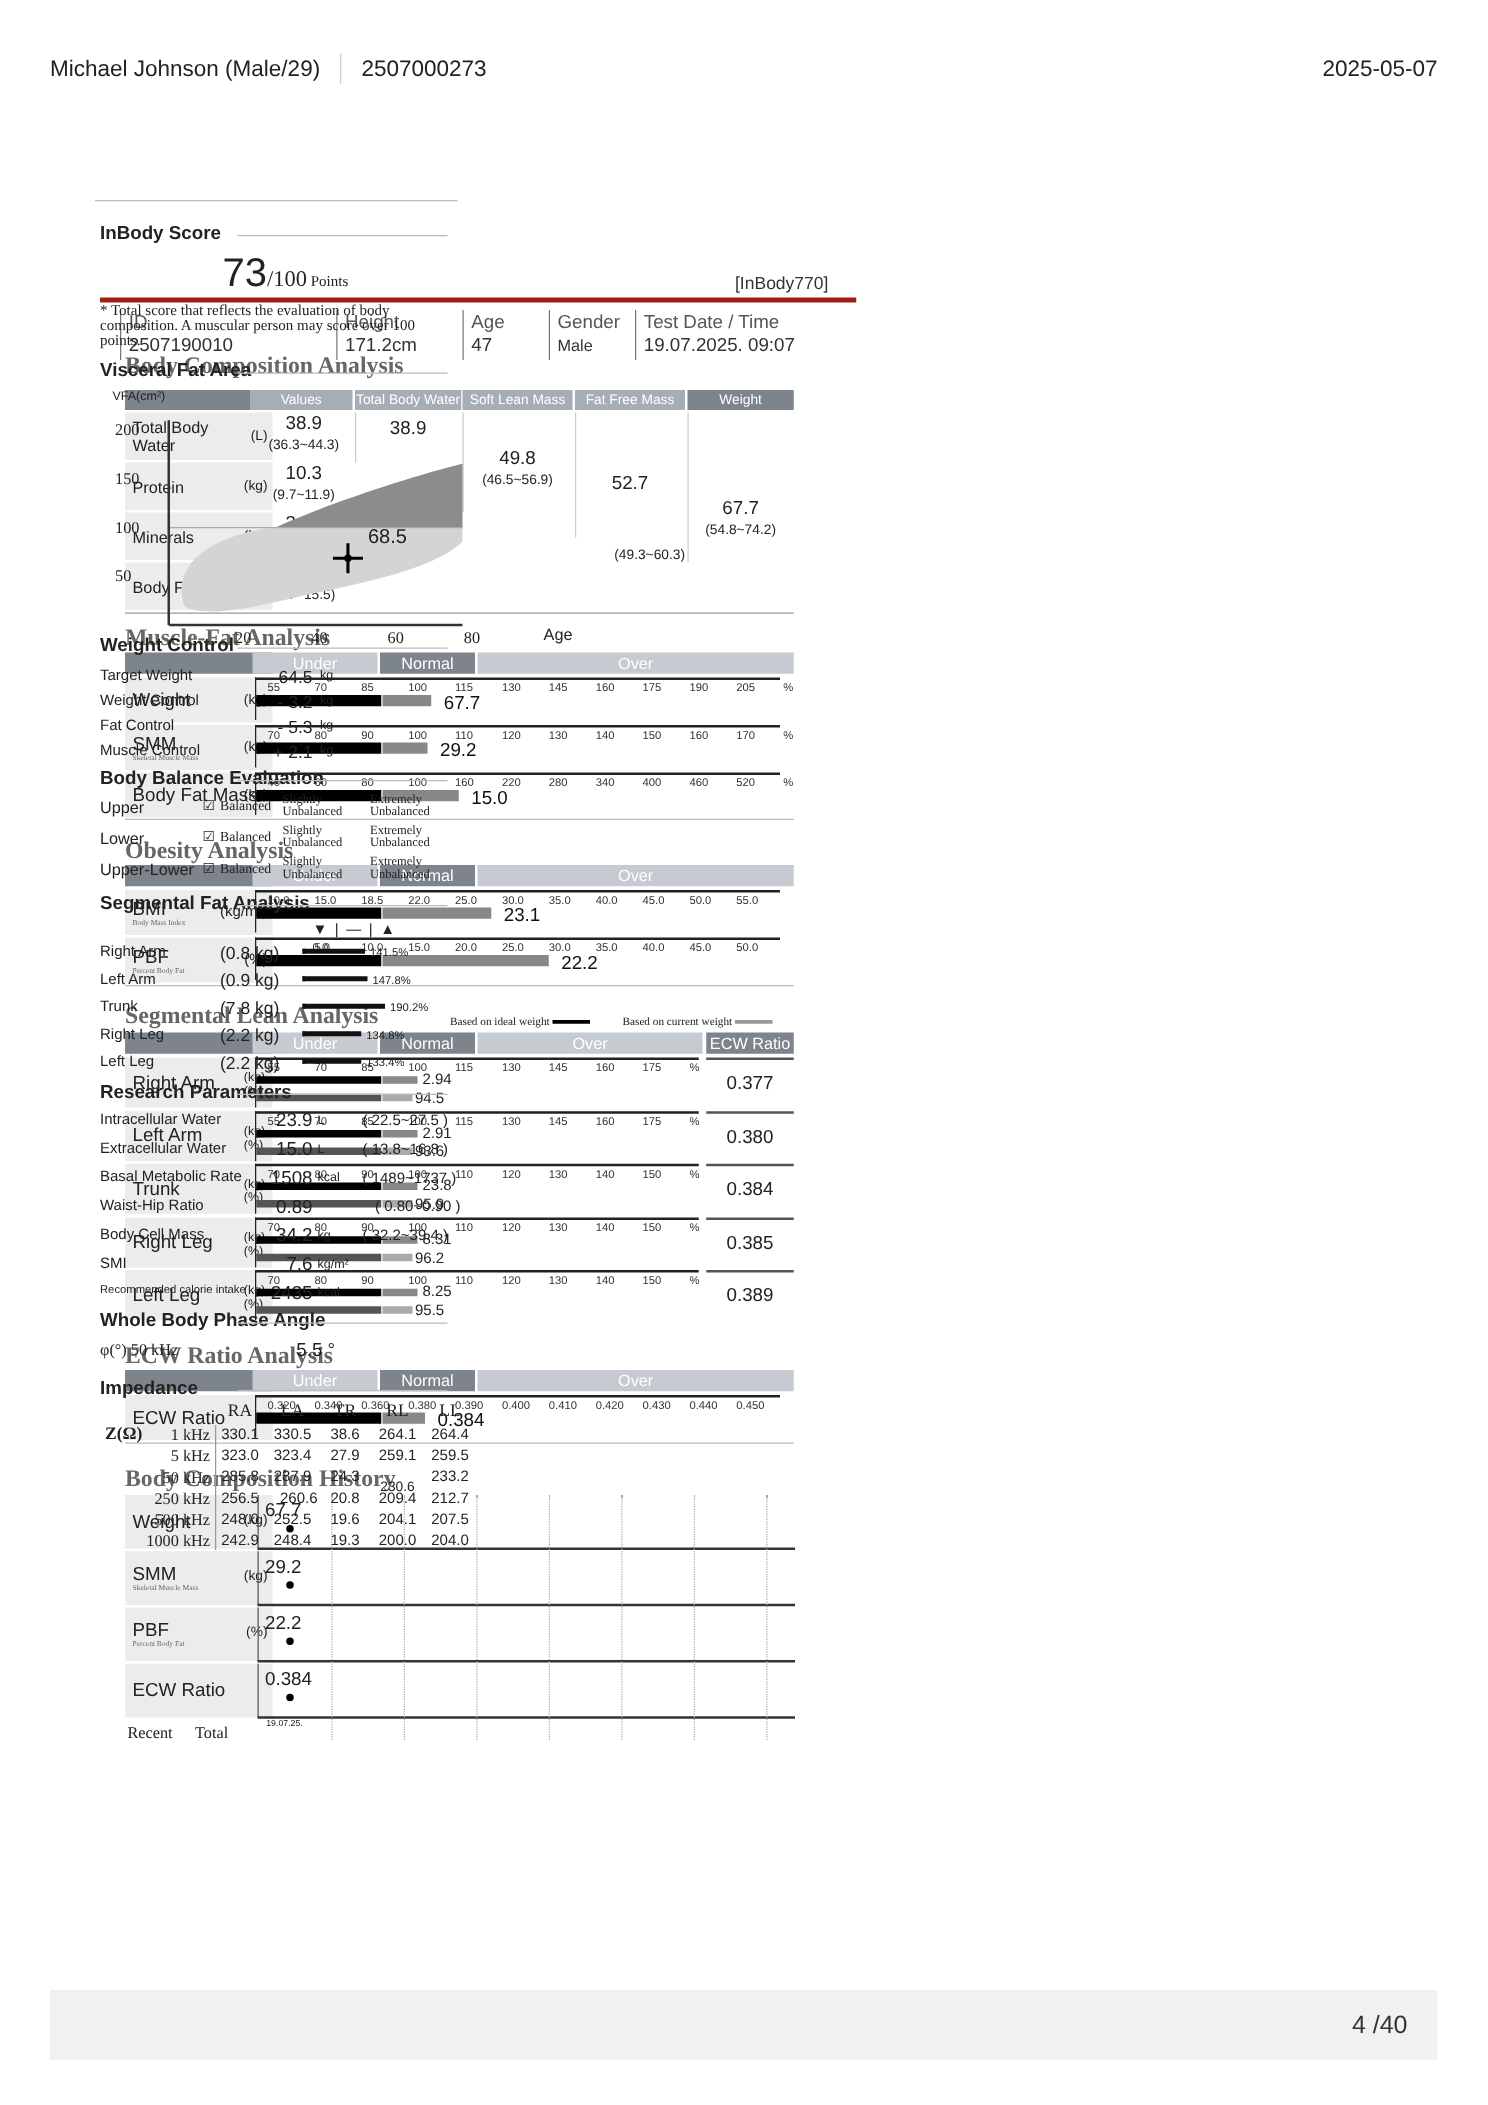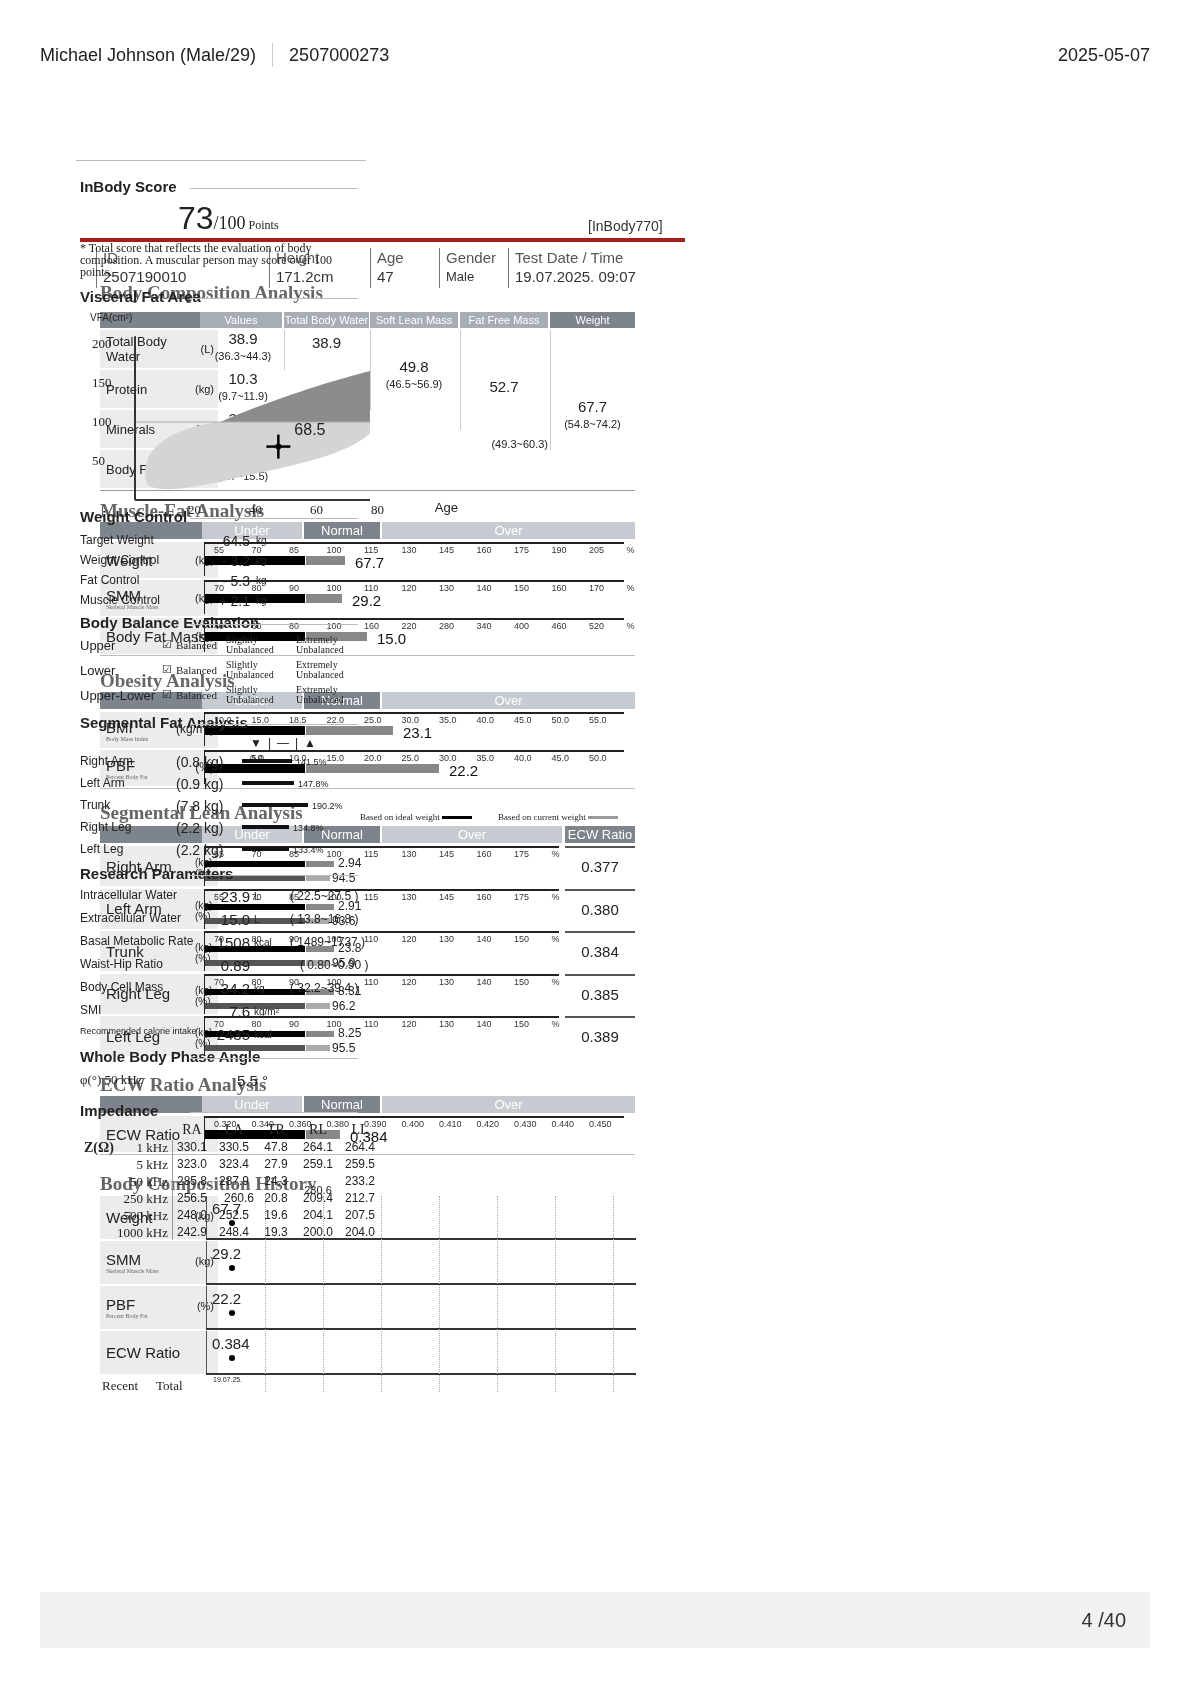--- a/index.html
+++ b/index.html
@@ -578,21 +578,21 @@
       <div class="small" style="left: 92px; top: 962px; width: 40px; text-align: center; font-family: &quot;Liberation Serif&quot;, serif; font-size: 14px;">RA</div>
       <div class="small" style="left: 134px; top: 962px; width: 40px; text-align: center; font-family: &quot;Liberation Serif&quot;, serif; font-size: 14px;">LA</div>
       <div class="small" style="left: 176px; top: 962px; width: 40px; text-align: center; font-family: &quot;Liberation Serif&quot;, serif; font-size: 14px;">TR</div>
       <div class="small" style="left: 218px; top: 962px; width: 40px; text-align: center; font-family: &quot;Liberation Serif&quot;, serif; font-size: 14px;">RL</div>
       <div class="small" style="left: 260px; top: 962px; width: 40px; text-align: center; font-family: &quot;Liberation Serif&quot;, serif; font-size: 14px;">LL</div>
       <div class="small" style="left: 4px; top: 980px; font-family: &quot;Liberation Serif&quot;, serif; font-weight: bold; font-size: 14px;">Z(Ω)</div>
       <div style="position: absolute; left: 92px; top: 980px; width: 1px; height: 100px; background: rgb(153, 153, 153);"></div>
       <div class="small" style="left: 24px; top: 980px; width: 64px; text-align: right; font-family: &quot;Liberation Serif&quot;, serif; font-size: 13px;">1 kHz</div>
       <div class="small" style="left: 92px; top: 980px; width: 40px; text-align: center; font-size: 12px;">330.1</div>
       <div class="small" style="left: 134px; top: 980px; width: 40px; text-align: center; font-size: 12px;">330.5</div>
-      <div class="small" style="left: 176px; top: 980px; width: 40px; text-align: center; font-size: 12px;">47.8</div>
+      <div class="small" style="left: 176px; top: 980px; width: 40px; text-align: center; font-size: 12px;">38.6</div>
       <div class="small" style="left: 218px; top: 980px; width: 40px; text-align: center; font-size: 12px;">264.1</div>
       <div class="small" style="left: 260px; top: 980px; width: 40px; text-align: center; font-size: 12px;">264.4</div>
       <div class="small" style="left: 24px; top: 997px; width: 64px; text-align: right; font-family: &quot;Liberation Serif&quot;, serif; font-size: 13px;">5 kHz</div>
       <div class="small" style="left: 92px; top: 997px; width: 40px; text-align: center; font-size: 12px;">323.0</div>
       <div class="small" style="left: 134px; top: 997px; width: 40px; text-align: center; font-size: 12px;">323.4</div>
       <div class="small" style="left: 176px; top: 997px; width: 40px; text-align: center; font-size: 12px;">27.9</div>
       <div class="small" style="left: 218px; top: 997px; width: 40px; text-align: center; font-size: 12px;">259.1</div>
       <div class="small" style="left: 260px; top: 997px; width: 40px; text-align: center; font-size: 12px;">259.5</div>
       <div class="small" style="left: 24px; top: 1014px; width: 64px; text-align: right; font-family: &quot;Liberation Serif&quot;, serif; font-size: 13px;">50 kHz</div>
       <div class="small" style="left: 92px; top: 1014px; width: 40px; text-align: center; font-size: 12px;">285.8</div>

